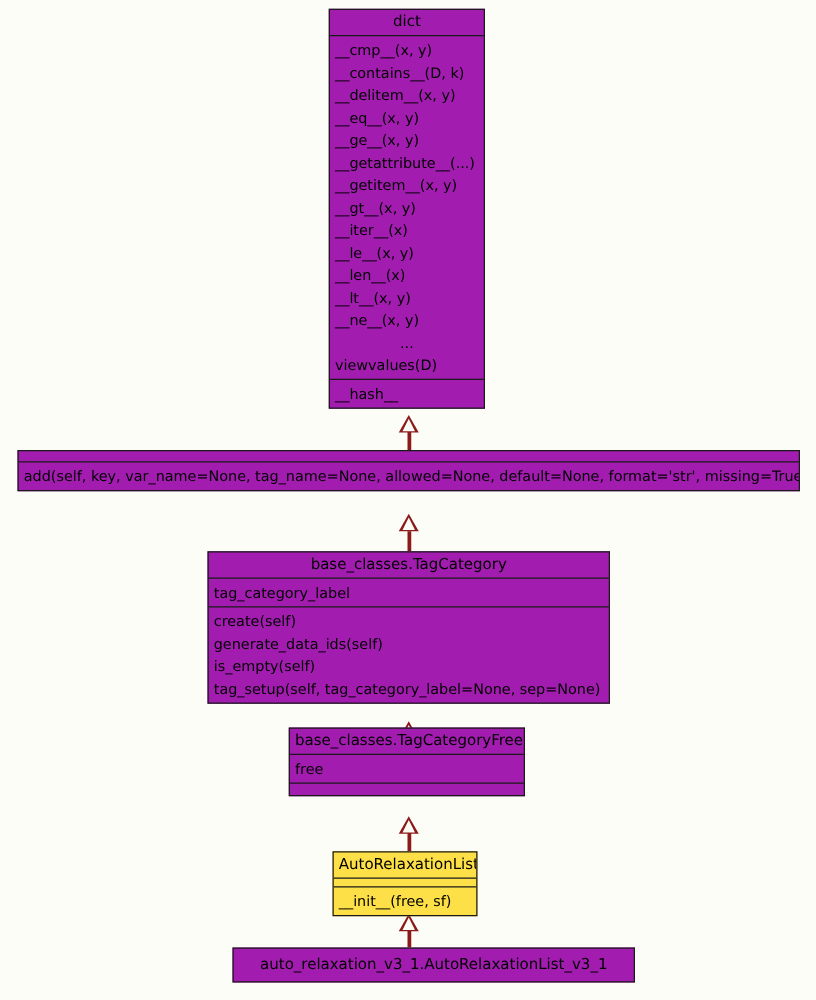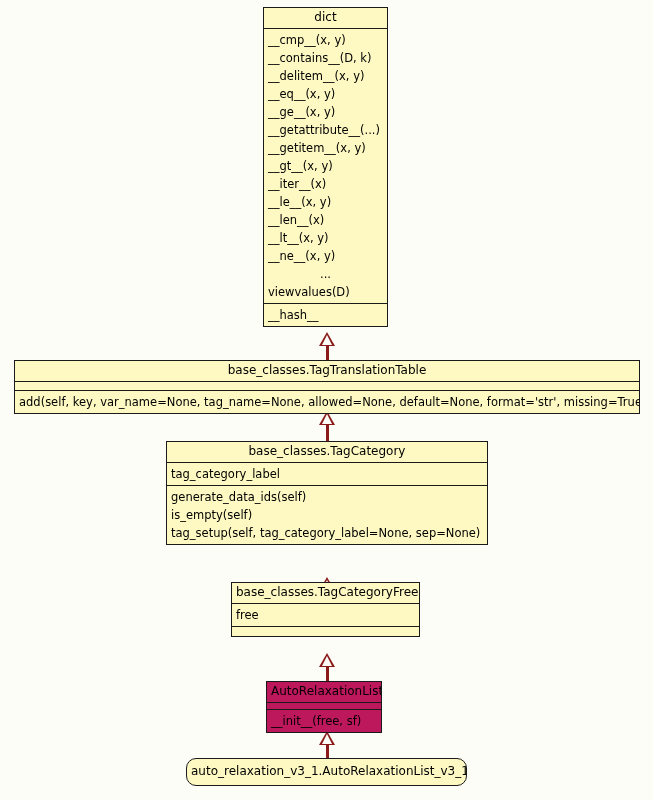--- a/index.html
+++ b/index.html
@@ -14,25 +14,25 @@
     overflow: hidden;
     font-family: "DejaVu Sans", sans-serif;
     -webkit-font-smoothing: antialiased;
   }
 
   
   .uml-class {
     position: absolute;
     box-sizing: border-box;
     border: 1px solid #1a1a1a;
-    background: #fef9c3;
+    background: #a21caf;
     z-index: 3;
   }
   .uml-class.light {
-    background: #be185d;
+    background: #fde047;
   }
   .compartment {
     box-sizing: border-box;
     border-bottom: 1px solid #1a1a1a;
   }
   .compartment:last-child {
     border-bottom: none;
   }
   .c-title {
     text-align: center;
@@ -126,33 +126,33 @@
     <div class="row">__ne__(x, y)</div>
     <div class="row center">...</div>
     <div class="row">viewvalues(D)</div>
   </div>
   <div class="compartment c-attrs">
     <div class="row">__hash__</div>
   </div>
 </div>
 
 <div class="uml-class" style="left:14px; top:360px; width:626px;">
-  <div class="compartment c-title">base_classes.TagTranslationTable</div>
   <div class="compartment c-empty"></div>
   <div class="compartment c-ops">
     <div class="row">add(self, key, var_name=None, tag_name=None, allowed=None, default=None, format='str', missing=True)</div>
   </div>
 </div>
 
 <div class="uml-class" style="left:166px; top:441px; width:322px;">
   <div class="compartment c-title">base_classes.TagCategory</div>
   <div class="compartment c-attrs">
     <div class="row">tag_category_label</div>
   </div>
   <div class="compartment c-ops">
+    <div class="row">create(self)</div>
     <div class="row">generate_data_ids(self)</div>
     <div class="row">is_empty(self)</div>
     <div class="row">tag_setup(self, tag_category_label=None, sep=None)</div>
   </div>
 </div>
 
 <div class="uml-class" style="left:231px; top:582px; width:189px;">
   <div class="compartment c-title">base_classes.TagCategoryFree</div>
   <div class="compartment c-attrs">
     <div class="row">free</div>
@@ -161,15 +161,15 @@
 </div>
 
 <div class="uml-class light" style="left:266px; top:681px; width:116px;">
   <div class="compartment c-title">AutoRelaxationList</div>
   <div class="compartment c-empty" style="height:7px;"></div>
   <div class="compartment c-ops">
     <div class="row">__init__(free, sf)</div>
   </div>
 </div>
 
-<div class="uml-class" style="left:186px; top:758px; width:281px;border-radius:10px;">
+<div class="uml-class" style="left:186px; top:758px; width:322px;">
   <div class="compartment c-title" style="line-height:21px; padding-top:2px; padding-bottom:3px;">auto_relaxation_v3_1.AutoRelaxationList_v3_1</div>
 </div>
 
 </body></html>

